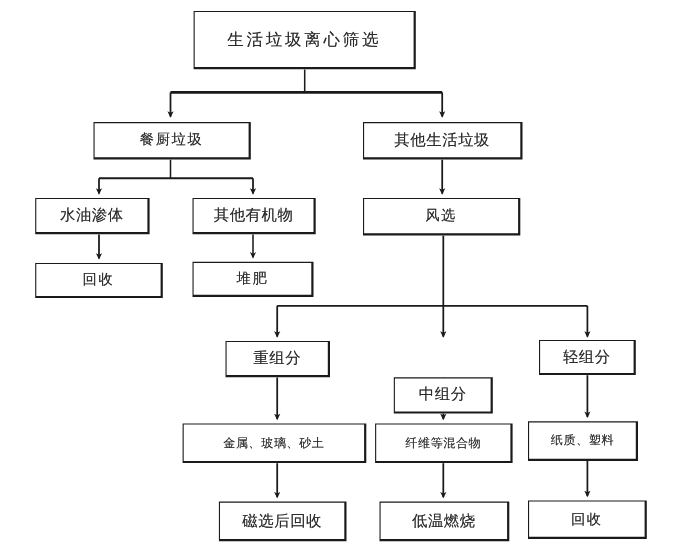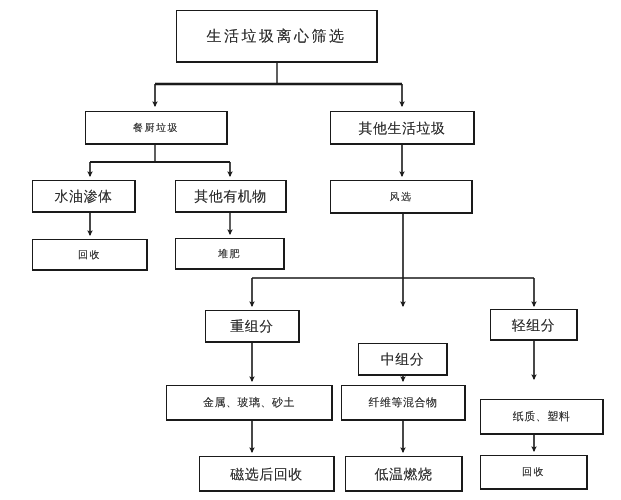--- a/index.html
+++ b/index.html
@@ -31,21 +31,21 @@
     border: 1px solid #1a1a1a;
     border-bottom-width: 2px;
     border-right-width: 2px;
     display: flex;
     align-items: center;
     justify-content: center;
     z-index: 2;
   }
   .node-label {
     color: #2b2b2b;
-    font-size: 10px;
+    font-size: 13px;
     line-height: 1;
     letter-spacing: 1.5px;
     white-space: nowrap;
     text-align: center;
     padding: 0 2px;
     text-shadow: 0 0 0.4px rgba(0,0,0,0.45);
   }
   .node-label.lbl-root { font-size: 15px; letter-spacing: 2.5px; }
   .node-label.lbl-wide { font-size: 11px; letter-spacing: 0.5px; }
   .node-label.lbl-tight { font-size: 14px; letter-spacing: 0.5px; }
@@ -141,25 +141,25 @@
   </div>
 
   <div class="node-box" style="left:166px; top:385px; width:167px; height:36px;">
     <span class="node-label lbl-wide">金属、玻璃、砂土</span>
   </div>
 
   <div class="node-box" style="left:341px; top:385px; width:125px; height:36px;">
     <span class="node-label lbl-wide">纤维等混合物</span>
   </div>
 
-  <div class="node-box" style="left:480px; top:399px; width:124px; height:36px;">
+  <div class="node-box" style="left:480px; top:383px; width:100px; height:36px;">
     <span class="node-label lbl-wide">纸质、塑料</span>
   </div>
 
-  <div class="node-box" style="left:199px; top:456px; width:136px; height:36px;">
+  <div class="node-box" style="left:199px; top:456px; width:116px; height:36px;">
     <span class="node-label lbl-tight">磁选后回收</span>
   </div>
 
   <div class="node-box" style="left:345px; top:456px; width:118px; height:36px;">
     <span class="node-label lbl-tight">低温燃烧</span>
   </div>
 
   <div class="node-box" style="left:480px; top:455px; width:108px; height:35px;">
     <span class="node-label">回收</span>
   </div>

